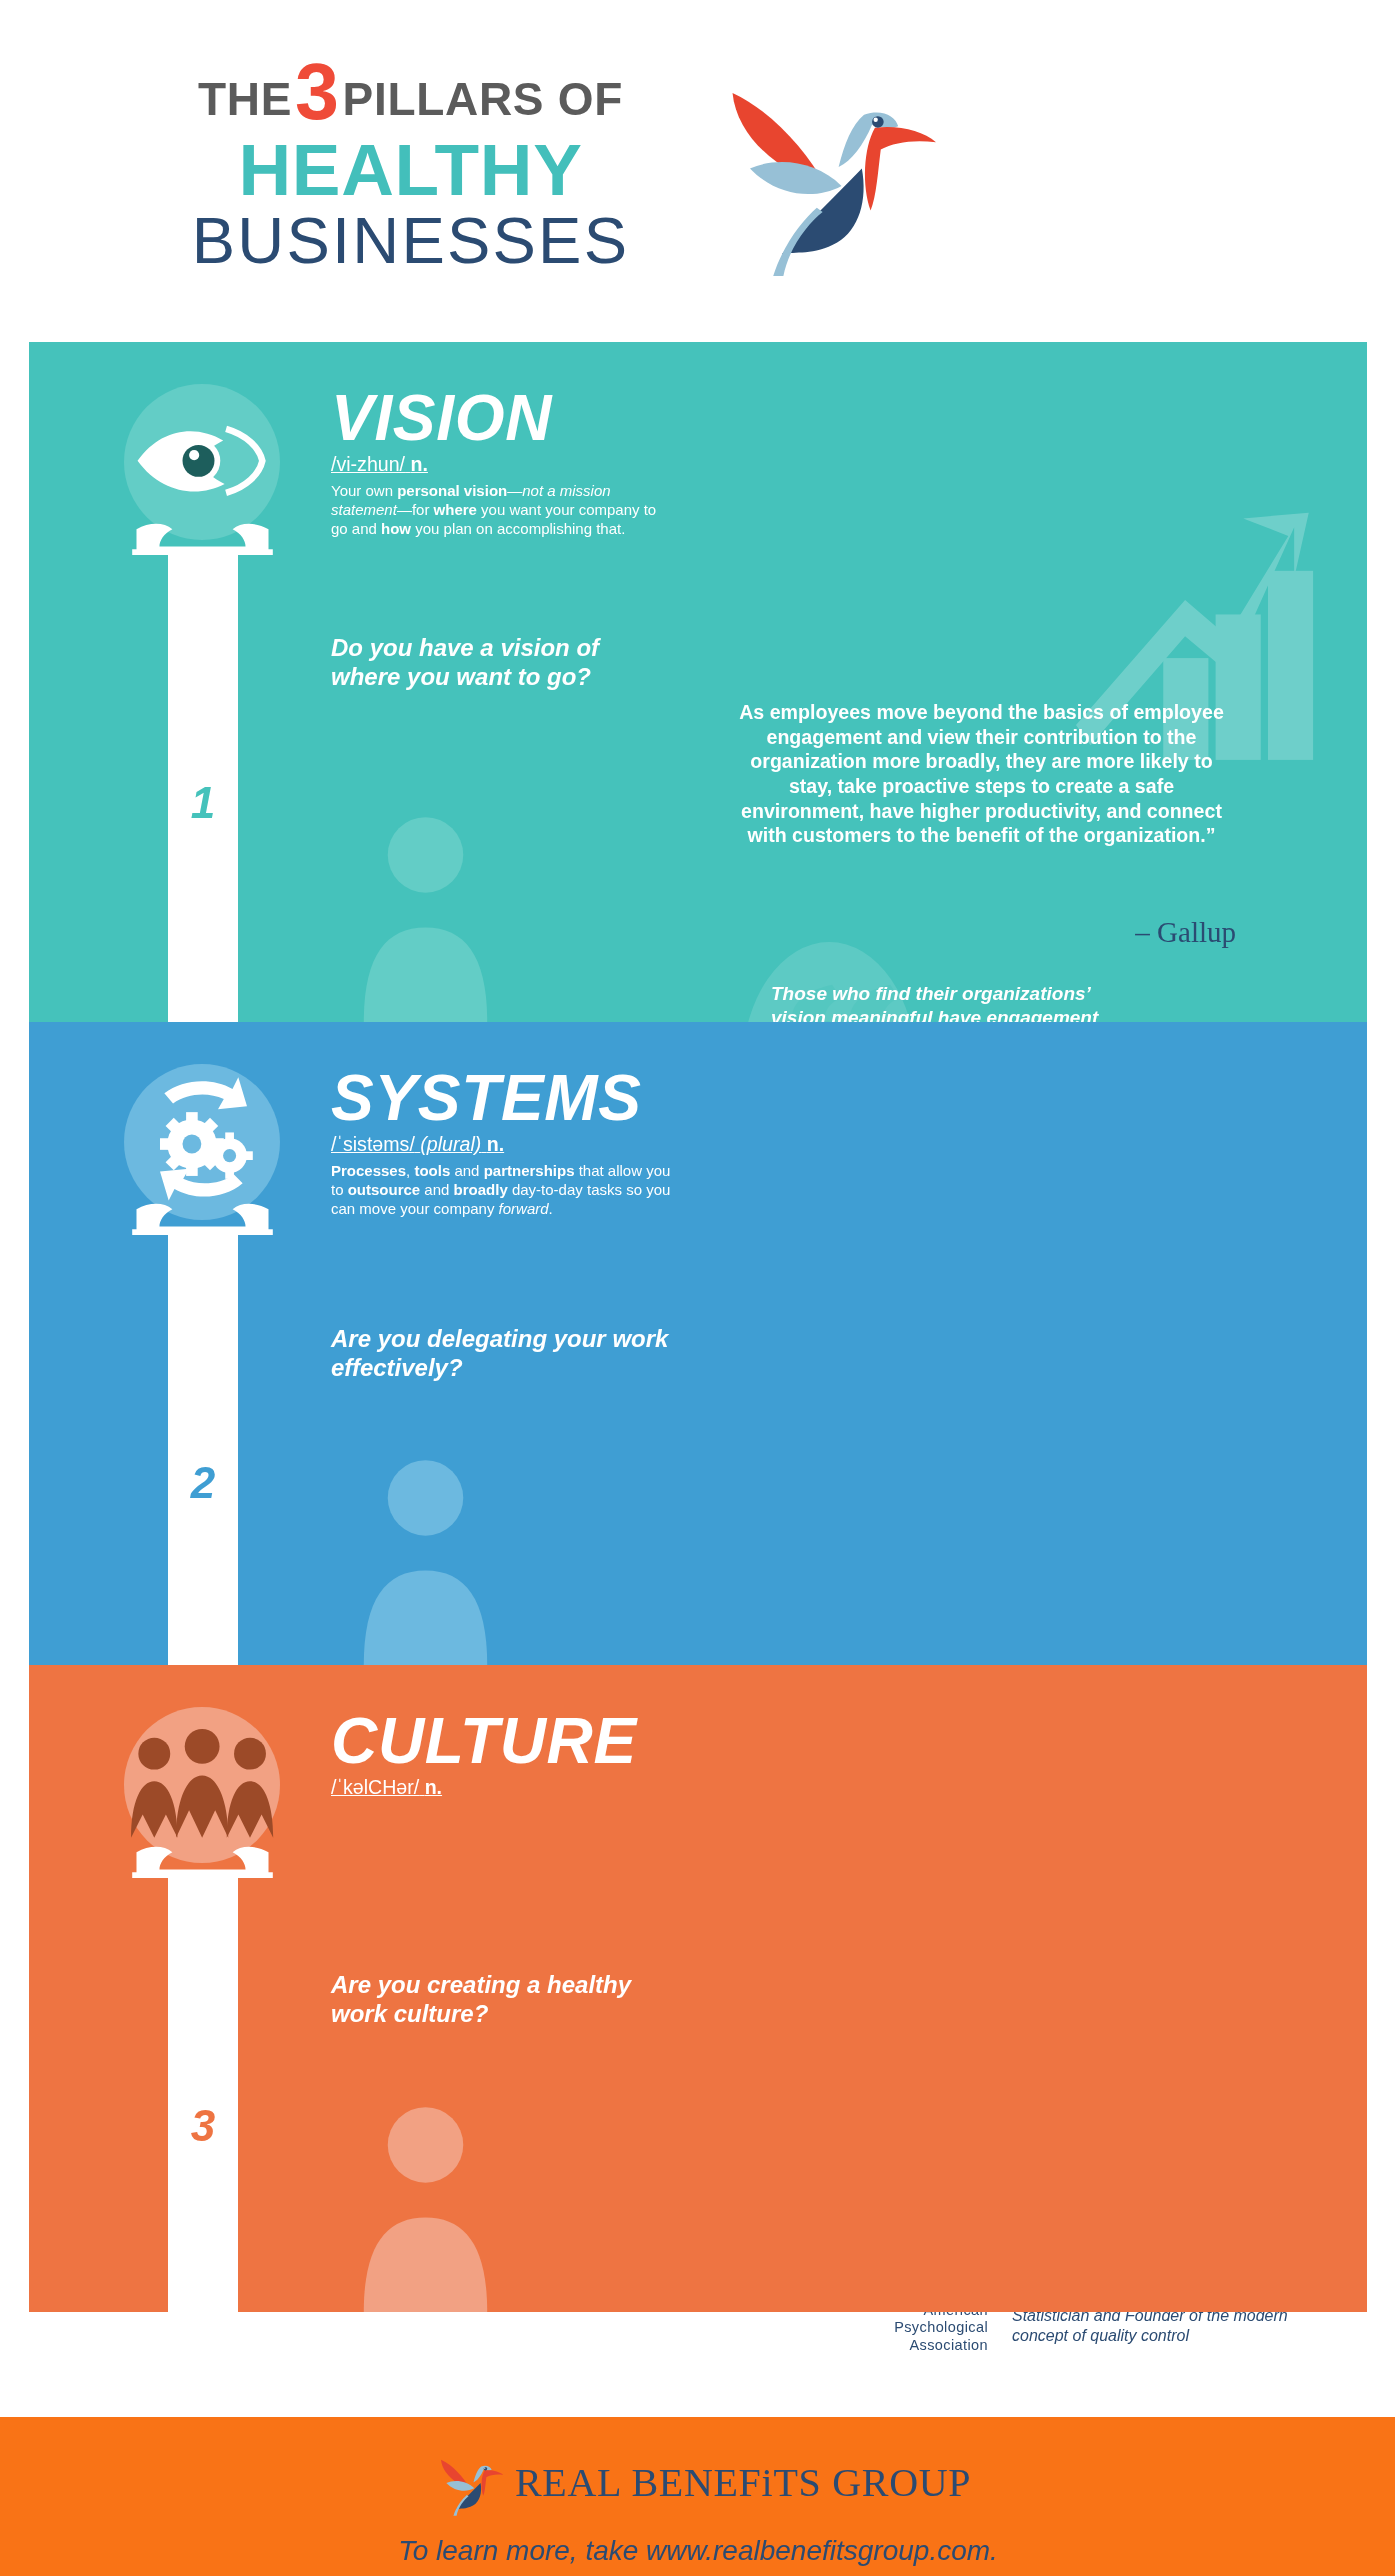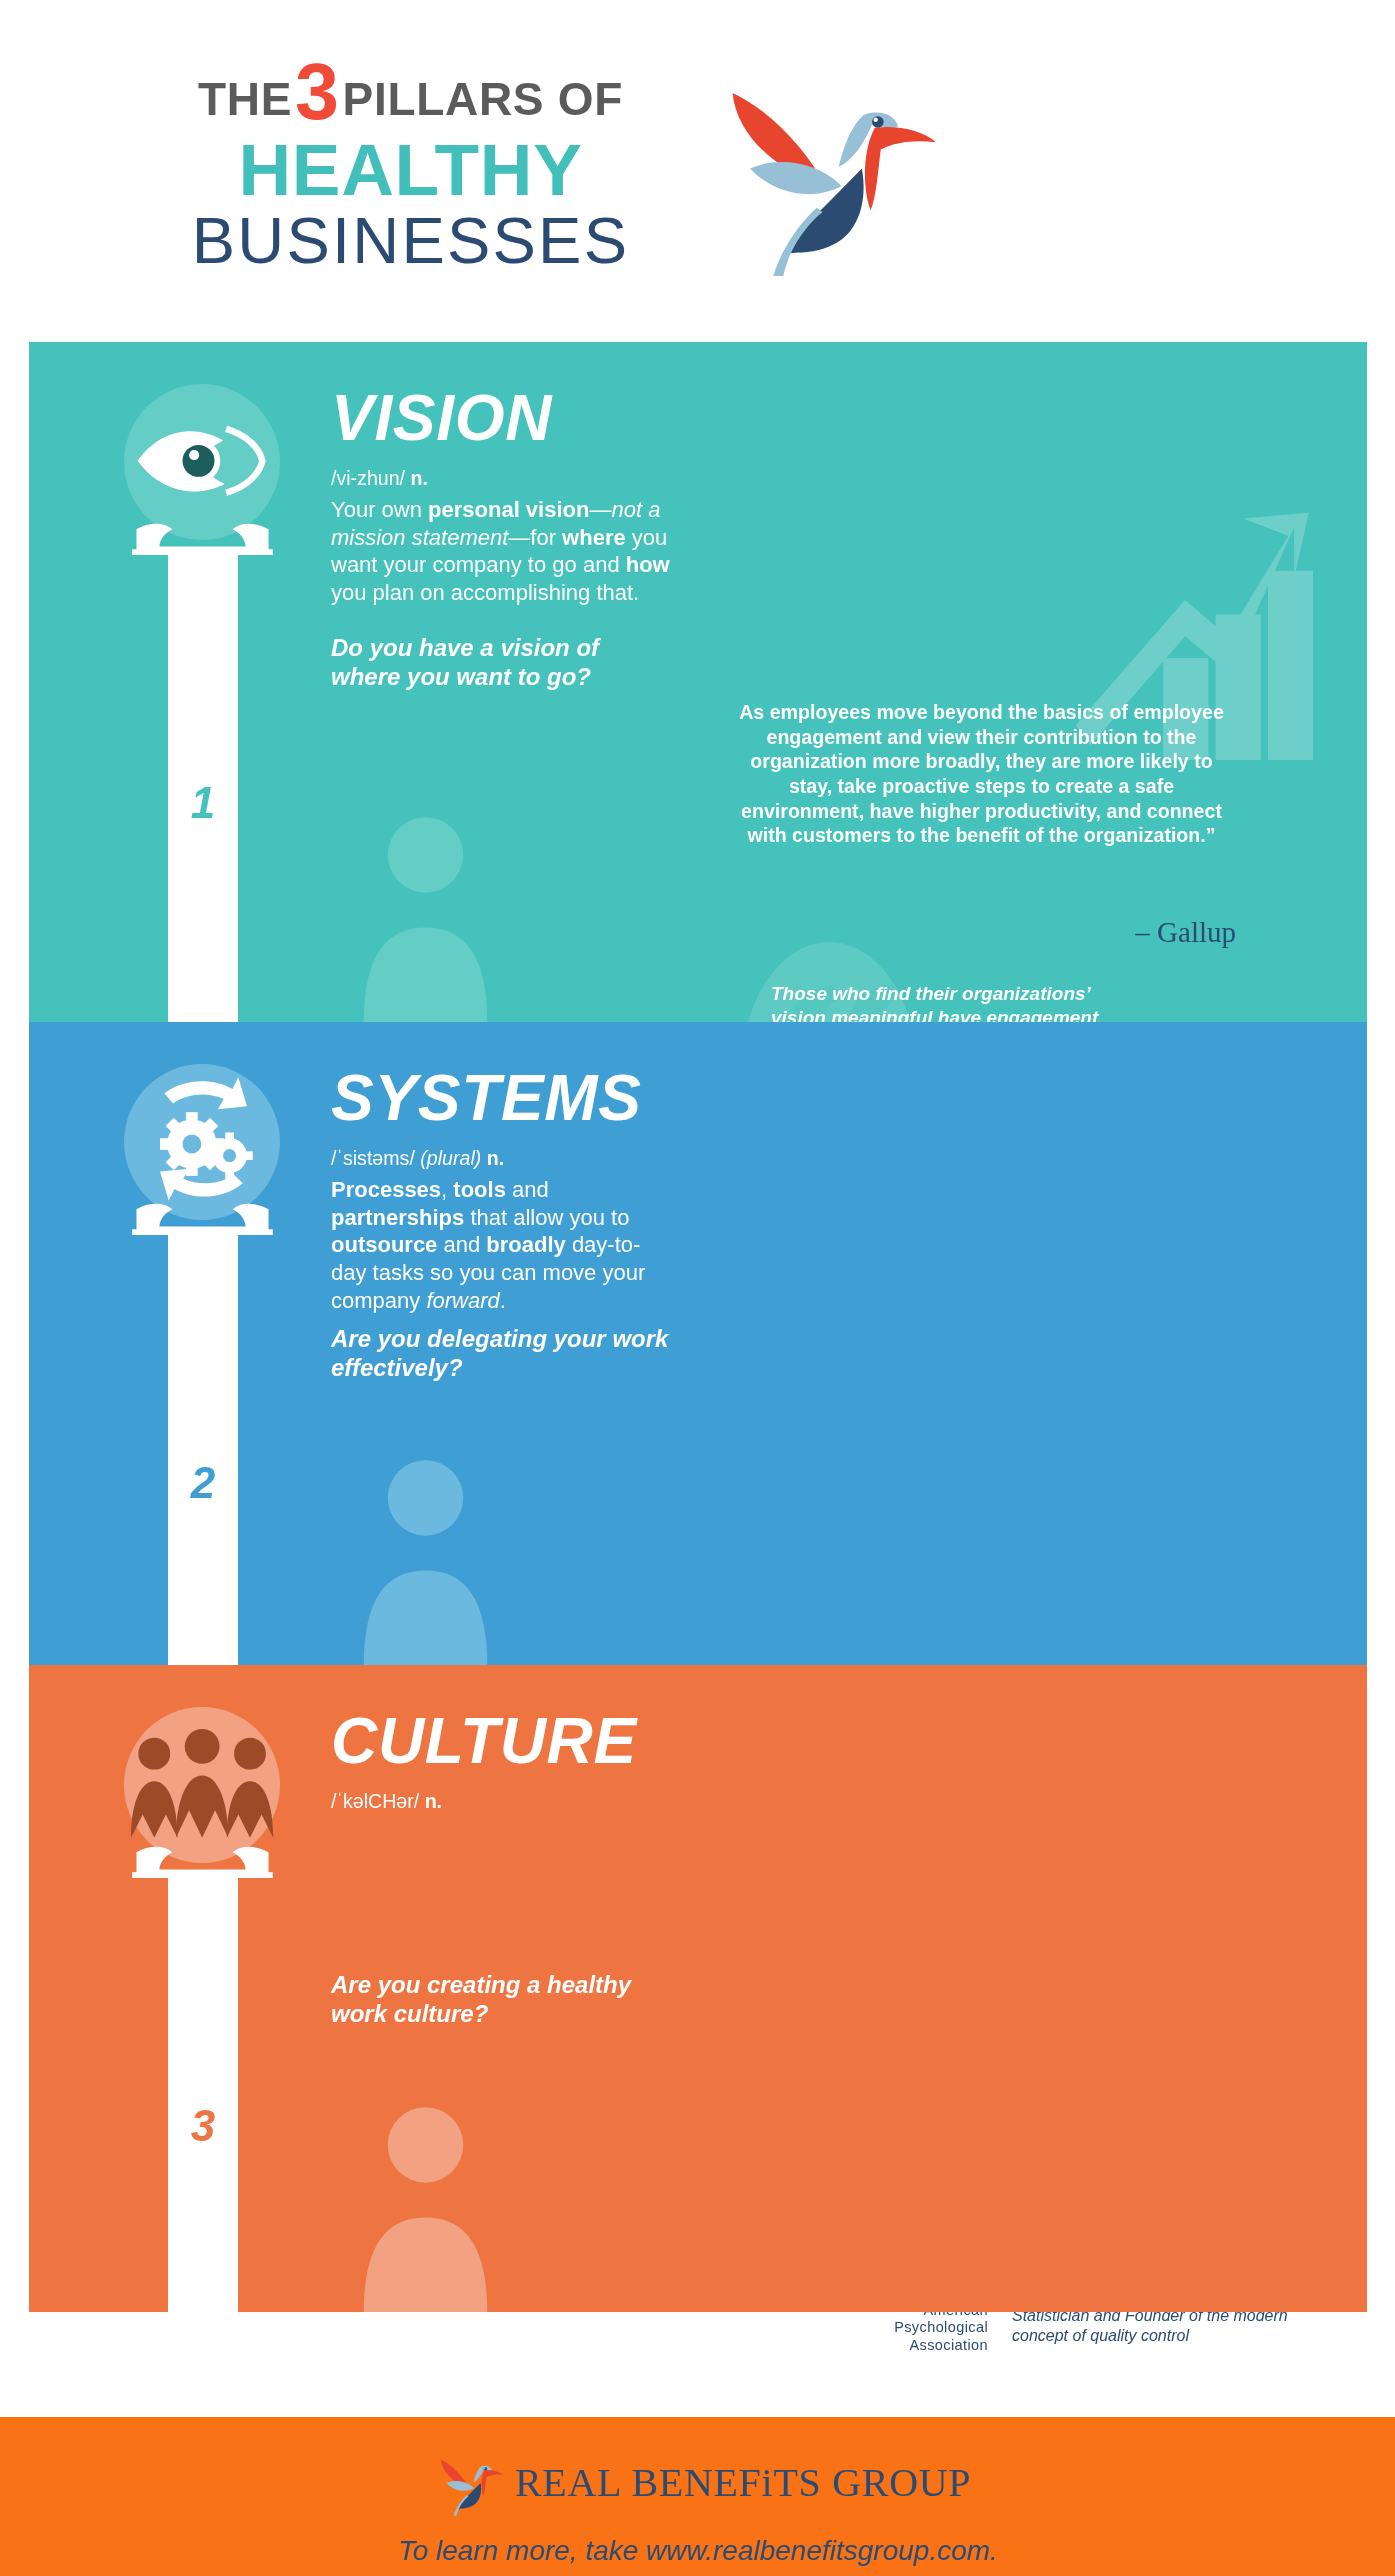--- a/index.html
+++ b/index.html
@@ -41,23 +41,23 @@
     font-size:44px; font-style:italic; font-weight:bold;
   }
   .pv .pillar-num { color:#45c2bb; }
   .ps .pillar-num { color:#3f9ed3; }
   .pc .pillar-num { color:#ee7442; }
   .person-silhouette { position:absolute; left:269px; bottom:0; width:167px; height:218px; }
 
   
   .deftext { position:absolute; left:302px; top:44px; width:342px; color:#fff; }
   .word-title { font-size:64px; font-weight:bold; font-style:italic; letter-spacing:0.7px; line-height:1; }
-  .phonetic { font-size:19.6px; margin-top:17px; font-weight:300; }
+  .phonetic { font-size:19.6px; margin-top:3px; font-weight:300;text-decoration:underline; }
   .phonetic b { font-weight:bold; }
-  .definition { font-size:22px; line-height:1.26; margin-top:5.8px; font-weight:300; }
+  .definition { font-size:15px; line-height:1.26; margin-top:5.8px; font-weight:300; }
   .definition b { font-weight:bold; }
   .definition i { font-style:italic; }
   .question { position:absolute; left:302px; width:342px; font-size:24px; font-weight:bold; font-style:italic; color:#fff; line-height:1.22; }
   .q-vision  { top:291px; }
   .q-systems { top:302px; }
   .q-culture { top:305px; }
   .darkteal { color:#16645f; }
 
   
   .gallup-quote {

